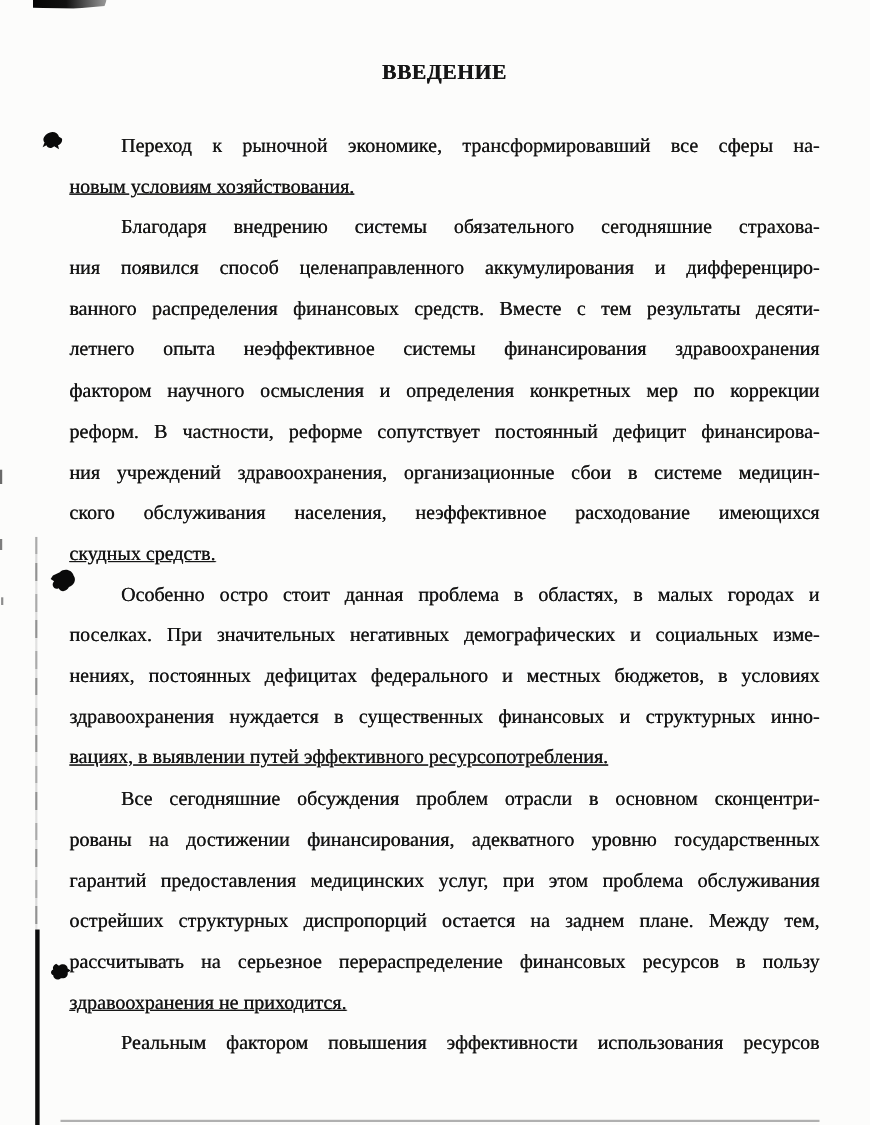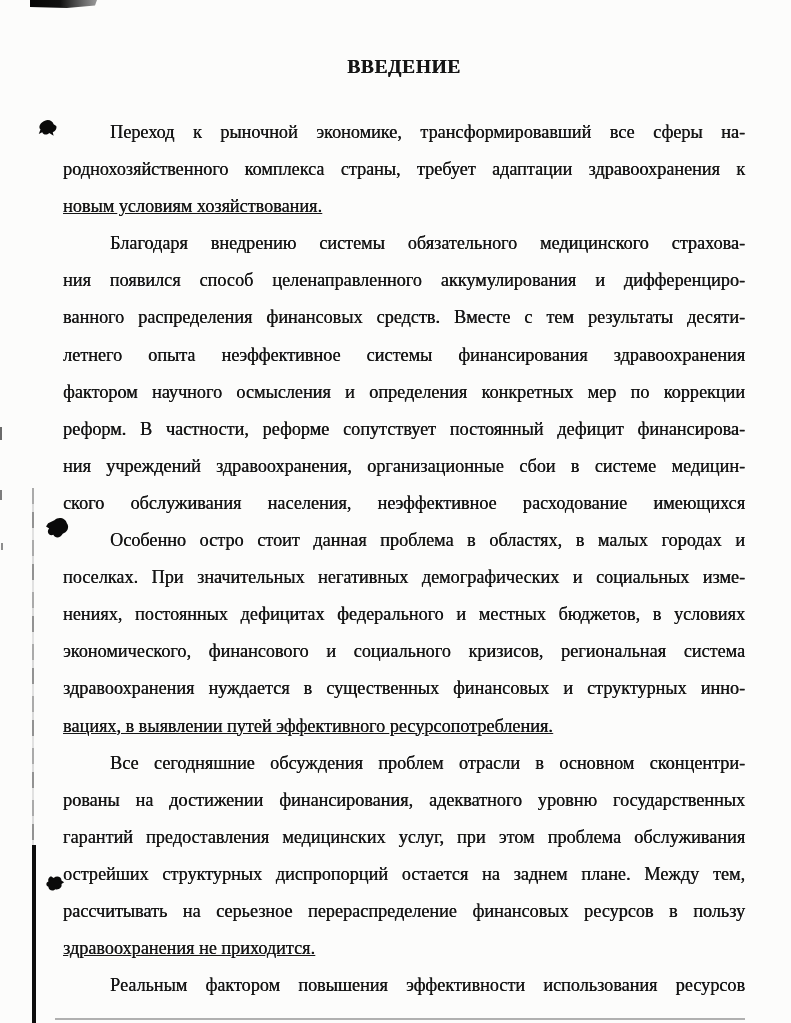--- a/index.html
+++ b/index.html
@@ -113,40 +113,39 @@
   <div class="edge-mark edge-mark-1"></div>
   <div class="edge-mark edge-mark-2"></div>
   <div class="edge-mark edge-mark-3"></div>
 
   <h1 class="title">ВВЕДЕНИЕ</h1>
 
   <div class="body-text">
 
     <div class="para">
       <div class="line first">Переход к рыночной экономике, трансформировавший все сферы на-</div>
-      <div class="line">роднохозяйственного комплекса страны, требует адаптации здравоохранения к</div>
       <div class="line end">новым условиям хозяйствования.</div>
     </div>
 
     <div class="para">
-      <div class="line first">Благодаря внедрению системы обязательного медицинского страхова-</div>
+      <div class="line first">Благодаря внедрению системы обязательного сегодняшние страхова-</div>
       <div class="line">ния появился способ целенаправленного аккумулирования и дифференциро-</div>
       <div class="line">ванного распределения финансовых средств. Вместе с тем результаты десяти-</div>
       <div class="line">летнего опыта неэффективное системы финансирования здравоохранения</div>
       <div class="line">фактором научного осмысления и определения конкретных мер по коррекции</div>
       <div class="line">реформ. В частности, реформе сопутствует постоянный дефицит финансирова-</div>
       <div class="line">ния учреждений здравоохранения, организационные сбои в системе медицин-</div>
       <div class="line">ского обслуживания населения, неэффективное расходование имеющихся</div>
+      <div class="line end">скудных средств.</div>
     </div>
 
     <div class="para">
       <div class="line first">Особенно остро стоит данная проблема в областях, в малых городах и</div>
       <div class="line">поселках. При значительных негативных демографических и социальных изме-</div>
       <div class="line">нениях, постоянных дефицитах федерального и местных бюджетов, в условиях</div>
-      <div class="line">экономического, финансового и социального кризисов, региональная система</div>
       <div class="line">здравоохранения нуждается в существенных финансовых и структурных инно-</div>
       <div class="line end">вациях, в выявлении путей эффективного ресурсопотребления.</div>
     </div>
 
     <div class="para">
       <div class="line first">Все сегодняшние обсуждения проблем отрасли в основном сконцентри-</div>
       <div class="line">рованы на достижении финансирования, адекватного уровню государственных</div>
       <div class="line">гарантий предоставления медицинских услуг, при этом проблема обслуживания</div>
       <div class="line">острейших структурных диспропорций остается на заднем плане. Между тем,</div>
       <div class="line">рассчитывать на серьезное перераспределение финансовых ресурсов в пользу</div>

